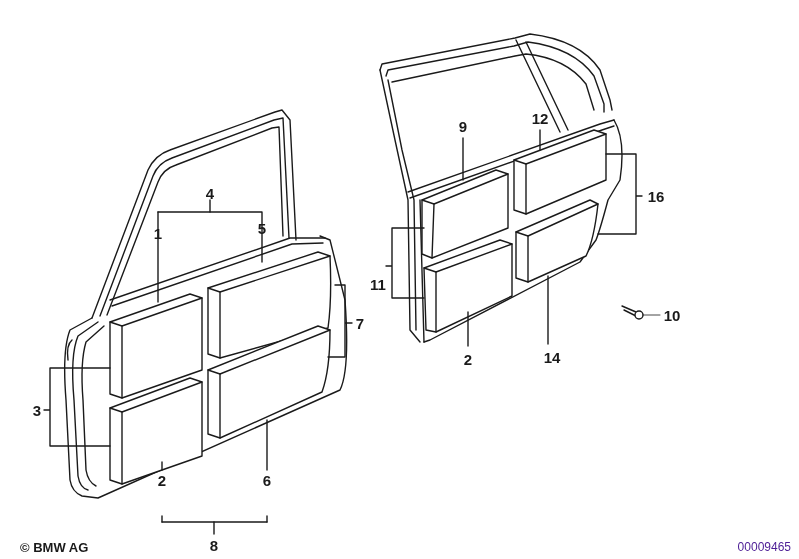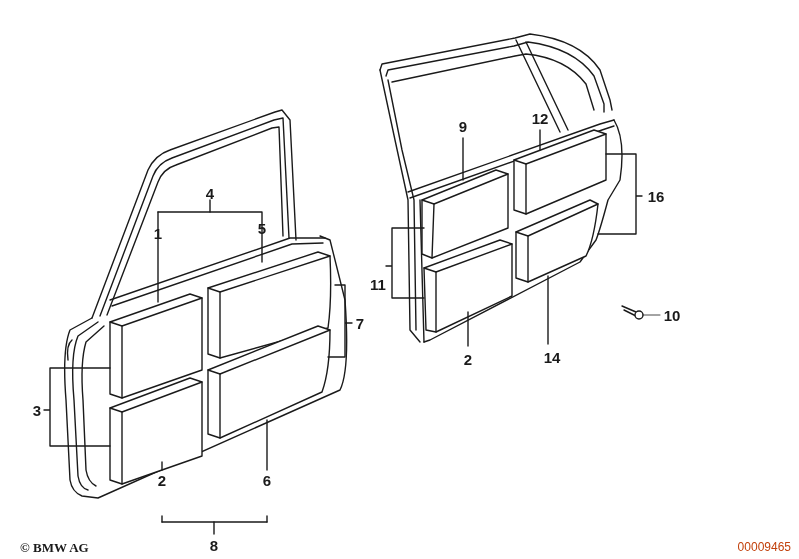--- a/index.html
+++ b/index.html
@@ -3,23 +3,23 @@
 <meta charset="utf-8">
 <style>
   html, body { margin: 0; padding: 0; background: #ffffff; }
   body { width: 799px; height: 559px; position: relative; overflow: hidden;
          font-family: "Liberation Sans", sans-serif; }
   svg { position: absolute; left: 0; top: 0; }
   .callout { position: absolute; font-family: "Liberation Sans", sans-serif;
              font-size: 15px; font-weight: bold; color: #1a1a1a;
              transform: translate(-50%, -50%); white-space: nowrap; }
   .footer-left { position: absolute; left: 20px; top: 540px;
-                 font-size: 13px; font-weight: bold; color: #1a1a1a; font-family: Liberation Serif, serif; }
+                 font-size: 13px; font-weight: bold; color: #1a1a1a; }
   .footer-right { position: absolute; right: 8px; top: 540px;
-                  font-size: 12px; color: #c2410c; }
+                  font-size: 12px; color: #4c1d95; }
 </style>
 </head>
 <body>
 
 <svg width="799" height="559" viewBox="0 0 799 559" fill="none" stroke="#1a1a1a" stroke-width="1.4" stroke-linejoin="round" stroke-linecap="round">
 
   <g>
 
     <path d="M92,318 L148,170 Q155,155 170,150 L275,112 L282,110 L290,120 L296,240"></path>
 

